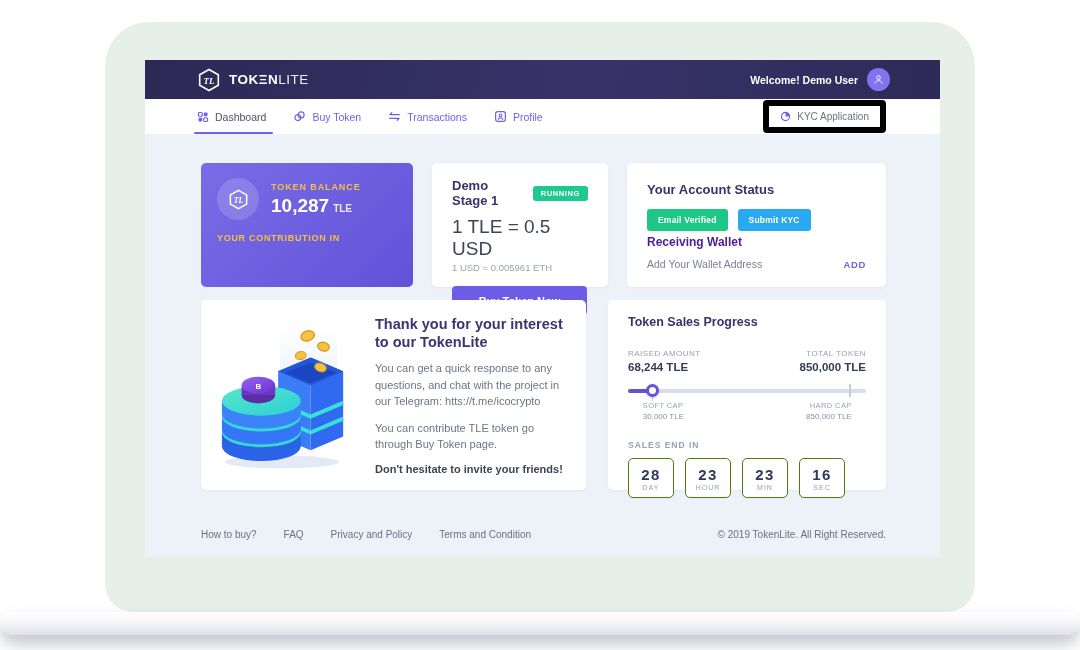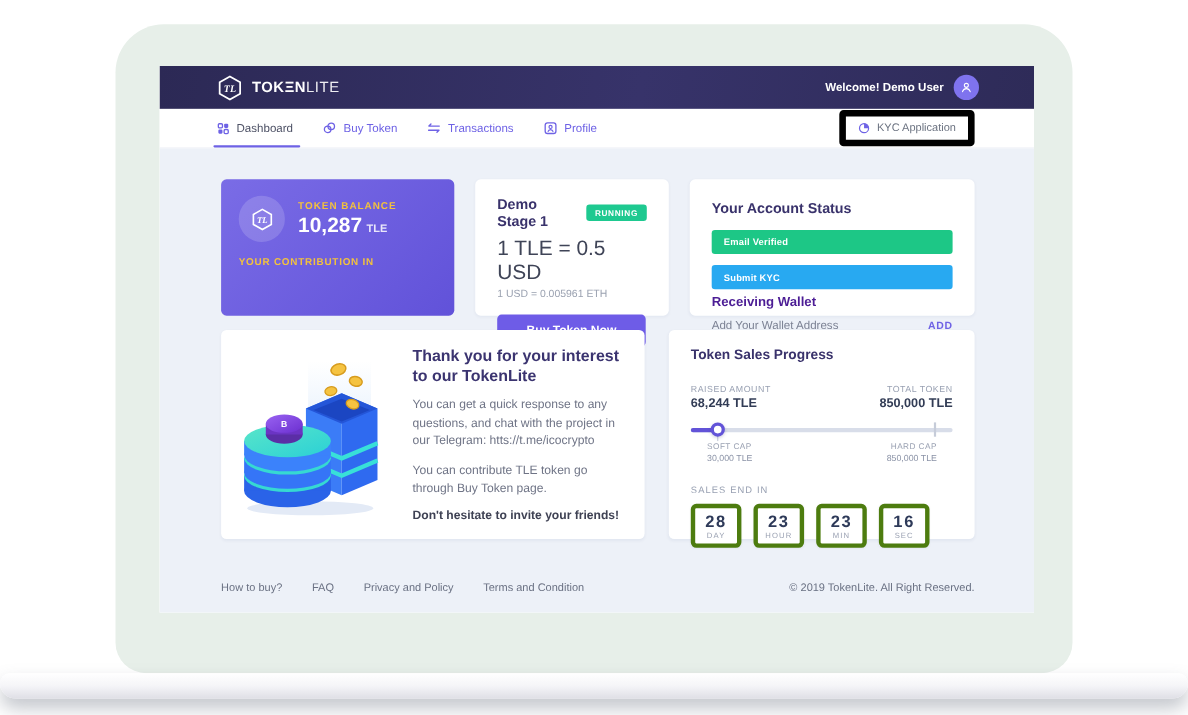--- a/index.html
+++ b/index.html
@@ -68,21 +68,21 @@
   .badge-running { background:#1ec990; color:#fff; font-size:7.5px; font-weight:700; letter-spacing:.6px;
                    padding:3px 8px; border-radius:3px; }
   .stage-rate { margin-top:8px; font-size:19px; font-weight:500; color:#3f4457; }
   .stage-subrate { margin-top:2px; font-size:9.5px; color:#9aa1b0; }
   .buy-btn { margin-top:13px; width:135px; height:29px; background:#6e5ce7; border:none; border-radius:4px;
              color:#fff; font-size:11px; font-weight:700; cursor:pointer; font-family:inherit; }
 
   
   .account-card { flex:1; padding:19px 20px; }
   .acct-title { font-size:13px; font-weight:700; color:#39326b; }
-  .acct-badges { display:flex; gap:10px; margin-top:12px;flex-direction:column; }
+  .acct-badges { display:flex; gap:10px; margin-top:12px; }
   .pill { color:#fff; font-size:8.5px; font-weight:700; padding:6px 11px; border-radius:3px; letter-spacing:.2px; }
   .pill-green { background:#1dc786; }
   .pill-blue { background:#28a9f1; cursor:pointer; }
   .wallet-title { margin-top:4px; font-size:12px; font-weight:700; color:#4c1d95; }
   .wallet-row { margin-top:9px; display:flex; align-items:center; justify-content:space-between; }
   .wallet-hint { font-size:10.5px; color:#7c8294; }
   .add-link { font-size:9.5px; font-weight:700; color:#6e62e5; letter-spacing:.6px; cursor:pointer; }
 
   
   .thanks-card { width:385px; padding:16px 22px 16px 16px; display:flex; align-items:center; gap:20px; }
@@ -104,23 +104,23 @@
   .slider-handle { position:absolute; top:0px; width:13px; height:13px; border-radius:50%;
                    background:#fff; border:3px solid #6253d8; box-shadow:0 1px 3px rgba(60,60,120,.25); cursor:grab; }
   .tick { position:absolute; background:#c6ccd9; }
   .tick-soft { top:11px; width:1px; height:6px; }
   .tick-hard { top:0px; width:2px; height:13px; }
   .caps-row { position:relative; height:30px; margin-top:3px; }
   .cap-block { position:absolute; top:0; }
   .cap-label { font-size:7.5px; color:#9aa1b2; letter-spacing:.4px; }
   .cap-value { font-size:8px; color:#8a92a6; margin-top:2px; }
   .cap-right { text-align:right; }
-  .sales-end-label { margin-top:9px; font-size:8.5px; color:#98a0b2; letter-spacing:1px; font-weight:400; }
+  .sales-end-label { margin-top:9px; font-size:8.5px; color:#98a0b2; letter-spacing:1px; font-weight:700; }
   .countdown { display:flex; gap:11px; margin-top:8px; }
-  .cd-tile { width:46px; height:40px; background:#fff; border:4px solid #4d7c0f; border-radius:5px;
+  .cd-tile { width:46px; height:40px; background:#fff; border:1px solid #4d7c0f; border-radius:5px;
              display:flex; flex-direction:column; align-items:center; justify-content:center; box-shadow:0 1px 2px rgba(25,39,89,.04); }
   .cd-num { font-size:15px; font-weight:700; color:#2e3a59; letter-spacing:1.5px; }
   .cd-unit { font-size:7px; color:#9aa1b2; letter-spacing:1px; margin-top:1px; }
 
   
   .footer { display:flex; align-items:center; margin-top:39px; }
   .footer-links { display:flex; gap:27px; }
   .footer-link { font-size:10px; color:#6a7183; cursor:pointer; }
   .copyright { margin-left:auto; font-size:10px; color:#6a7183; }
 

